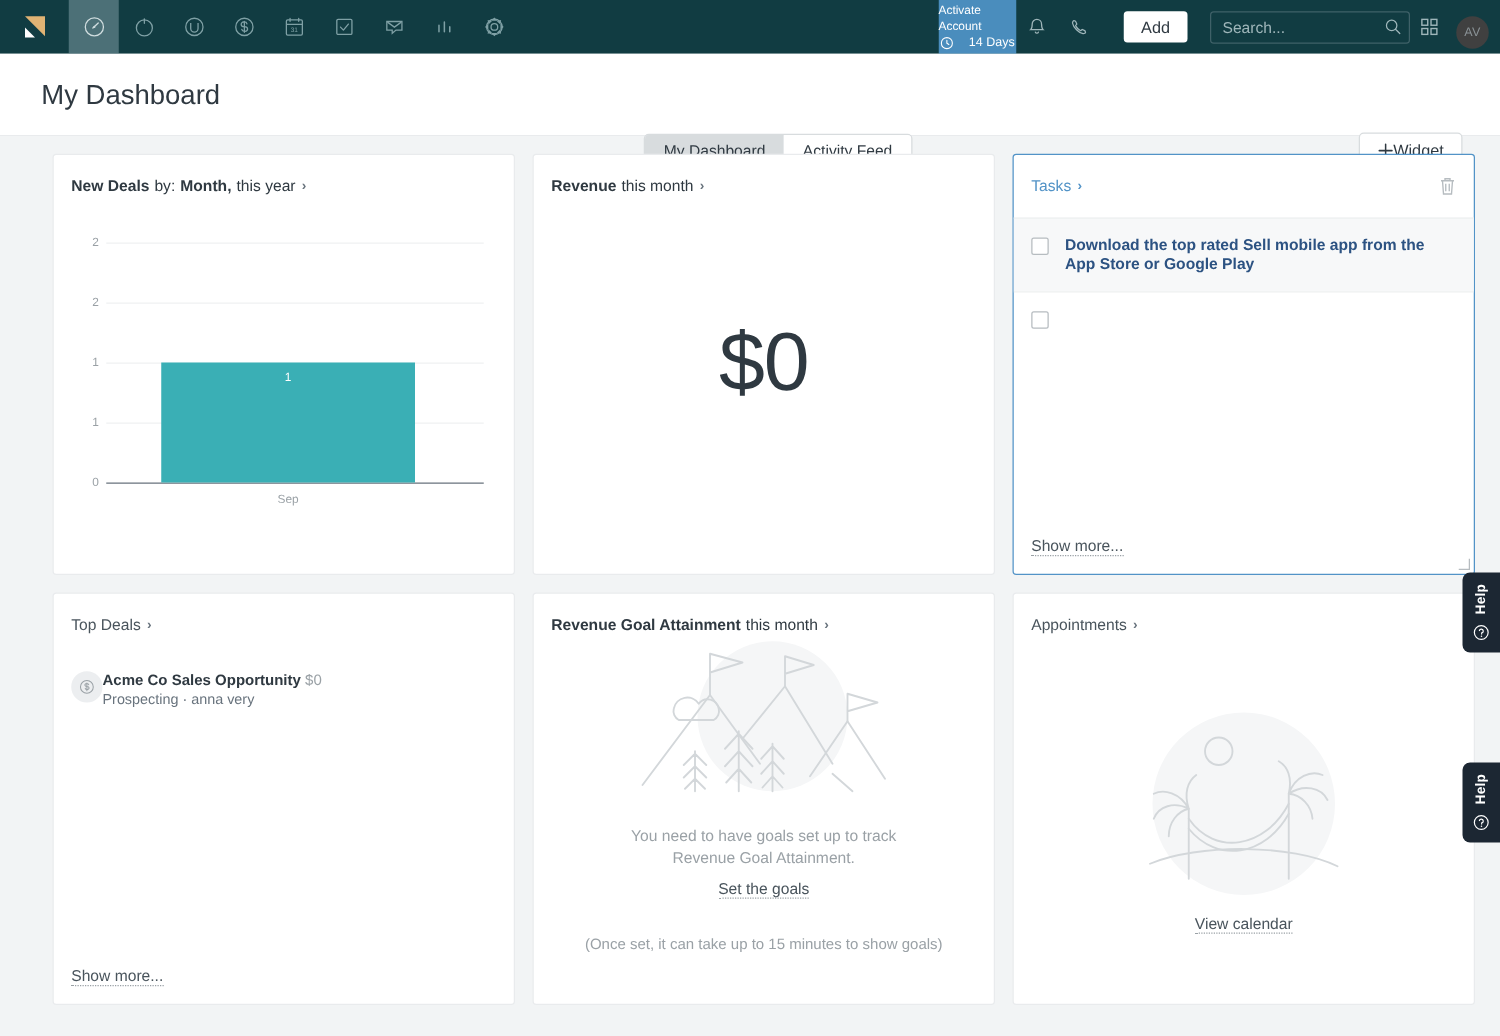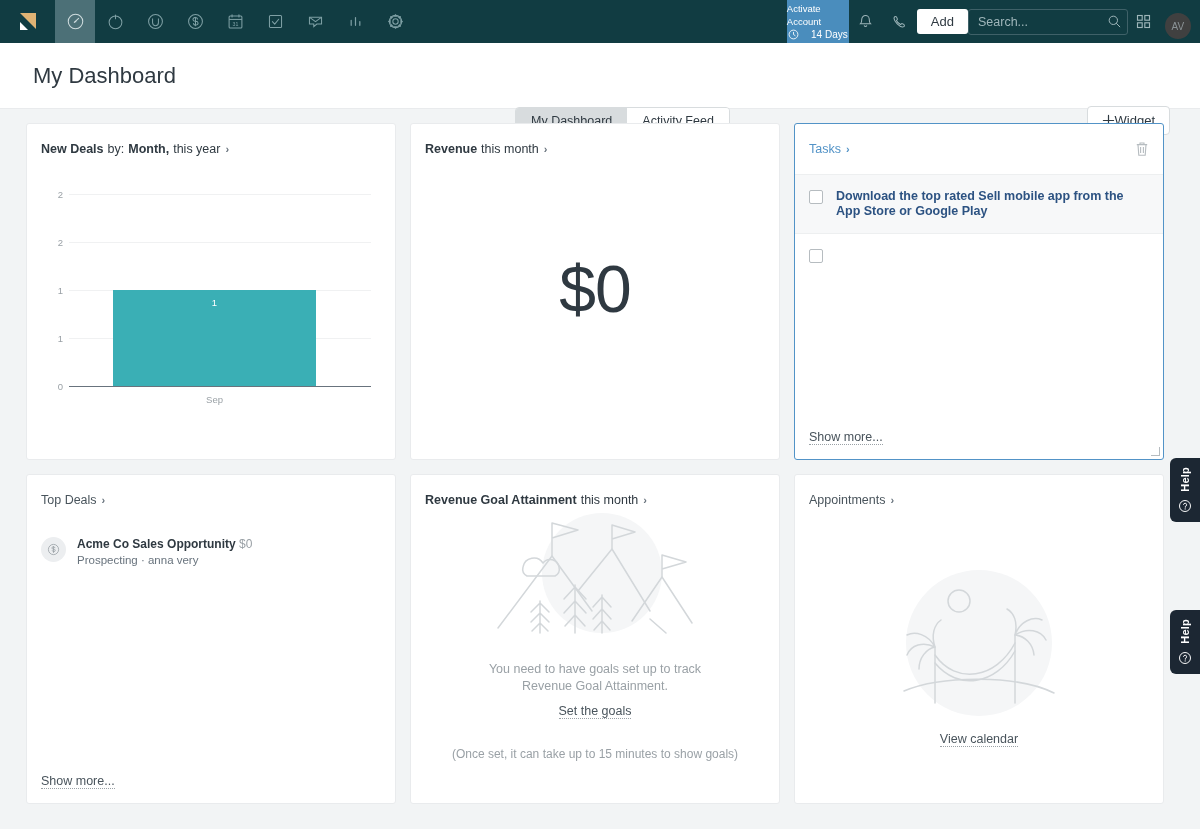--- a/index.html
+++ b/index.html
@@ -45,21 +45,21 @@
   }
   .activate .days { display: flex; align-items: center; gap: 12px; font-size: 10px; }
   .icon-btn {
     width: 34px; display: flex; align-items: center; justify-content: center;
     cursor: pointer;
   }
   .add-btn {
     align-self: center;
     background: #fff; color: #2f3941;
     font-size: 13px; border-radius: 3px;
-    padding: 5px 14px; margin: 0 0;
+    padding: 5px 14px; margin: 0 18px;
     border: none; cursor: pointer;
     font-family: "Liberation Sans", sans-serif;
   }
   .search-wrap {
     align-self: center;
     position: relative;
     width: 160px; height: 26px;
   }
   .search-wrap input {
     width: 100%; height: 26px;
@@ -111,21 +111,21 @@
   .widget-btn {
     position: absolute; right: 30px; top: 63px;
     display: flex; align-items: center; 
     background: #fff; border: 1px solid #d8dcde; border-radius: 4px;
     padding: 6px 14px; font-size: 13px; color: #2f3941;
     cursor: pointer; font-family: "Liberation Sans", sans-serif;
   }
 
   
   .board {
-    padding: 14px 30px 0 26px;
+    padding: 14px 30px 0 42px;
     display: grid;
     grid-template-columns: 370px 370px 370px;
     grid-gap: 14px;
   }
   .card {
     background: #fff;
     border: 1px solid #e9ebed;
     border-radius: 3px;
     position: relative;
   }
@@ -201,21 +201,21 @@
     cursor: pointer;
   }
   .rsz {
     position: absolute; right: 3px; bottom: 3px;
     width: 9px; height: 9px;
     border-right: 1px solid #b6bcc0; border-bottom: 1px solid #b6bcc0;
     cursor: nwse-resize;
   }
 
   
-  .deal { display: flex; gap: 11px; align-items: flex-start; padding: 16px 14px 0 14px; }
+  .deal { display: flex; align-items: flex-start; padding: 16px 14px 0 14px; }
   .deal .circ {
     width: 25px; height: 25px; border-radius: 50%;
     background: #eceef0; display: flex; align-items: center; justify-content: center;
     flex: 0 0 auto;
   }
   .deal .dn { font-size: 12px; color: #2f3941; font-weight: 700; }
   .deal .dn span { color: #9aa1a6; font-weight: 400; }
   .deal .ds { font-size: 11.5px; color: #68737d; margin-top: 3px; }
 
   

